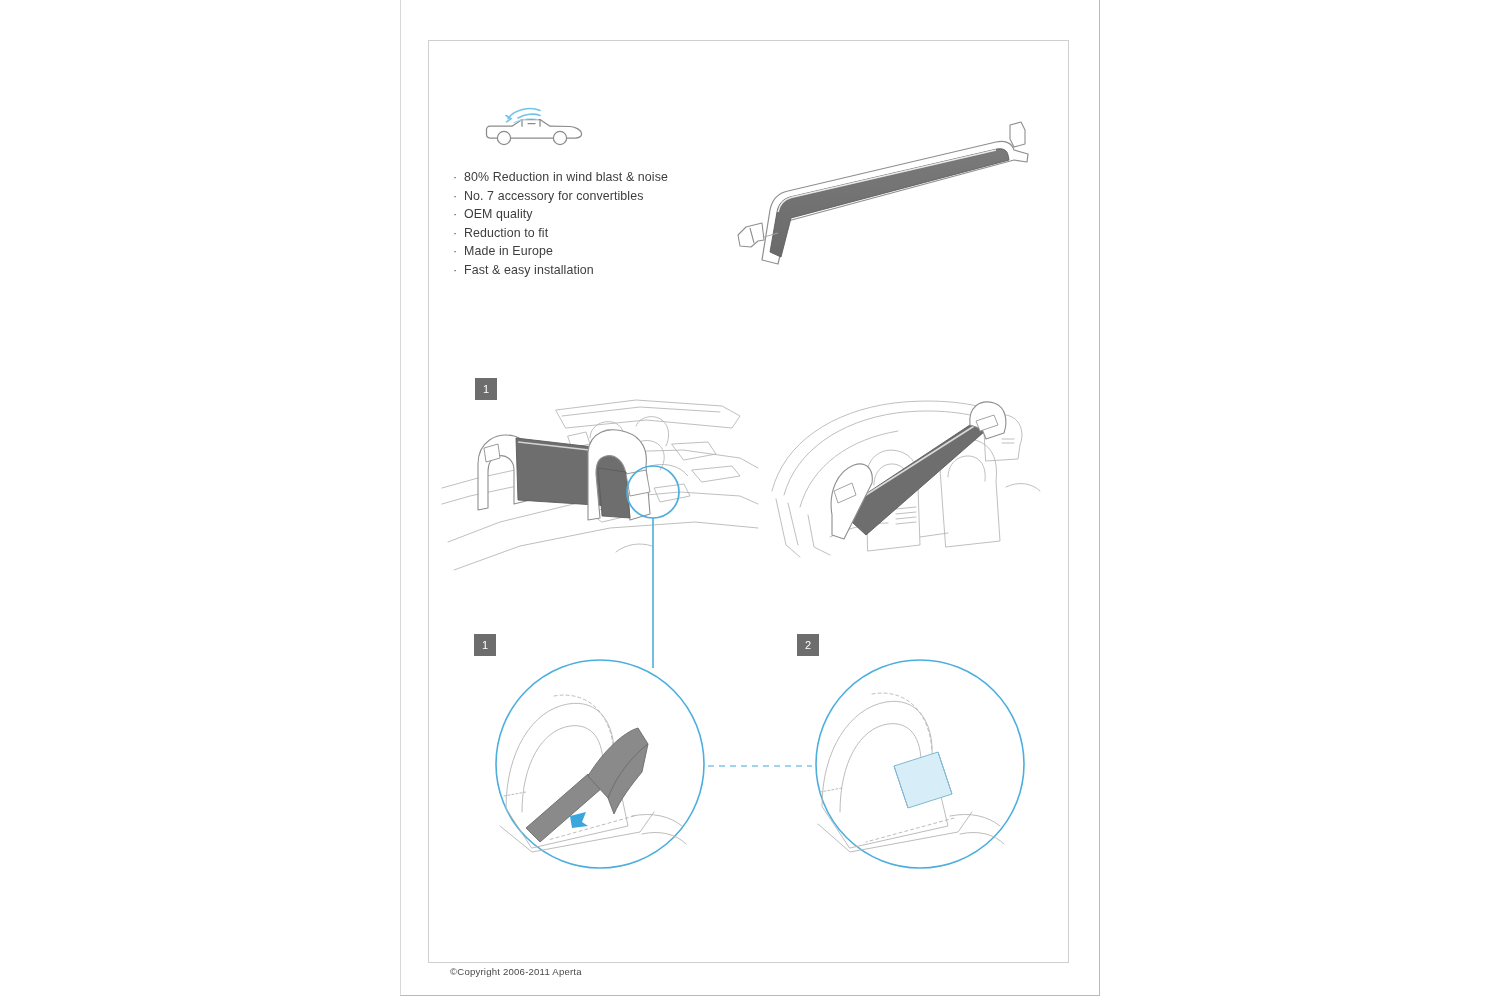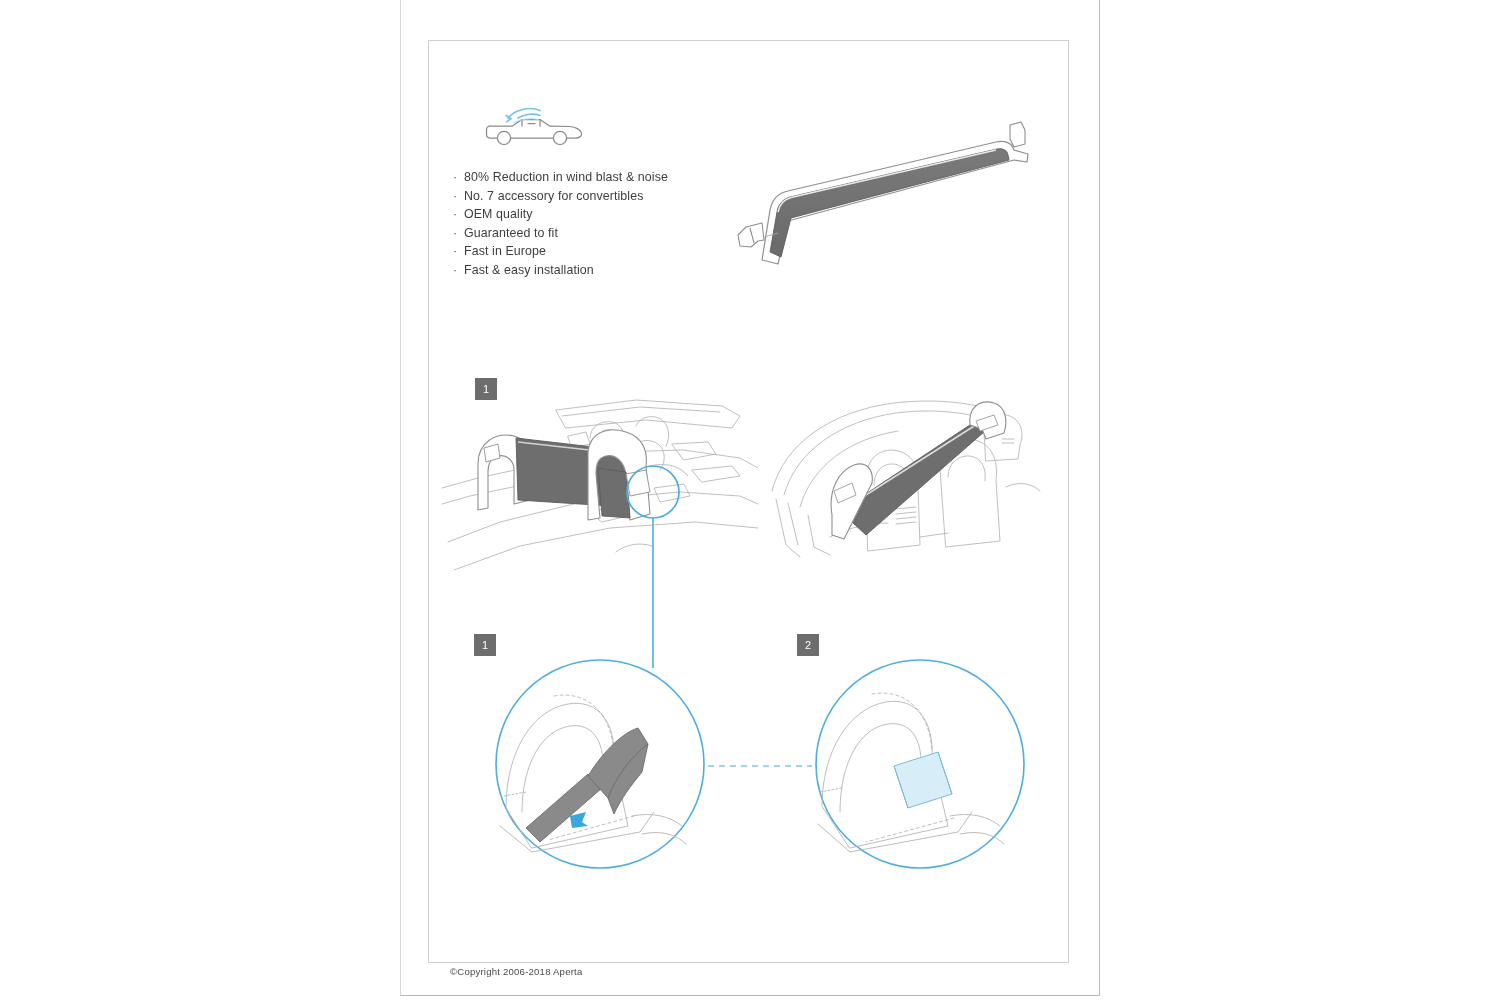--- a/index.html
+++ b/index.html
@@ -157,25 +157,25 @@
     <li>
       <span class="bullet-dot">·</span>
       <span>No. 7 accessory for convertibles</span>
     </li>
     <li>
       <span class="bullet-dot">·</span>
       <span>OEM quality</span>
     </li>
     <li>
       <span class="bullet-dot">·</span>
-      <span>Guaranteed to fit</span>
-    </li>
-    <li>
-      <span class="bullet-dot">·</span>
-      <span>Fast in Europe</span>
+      <span>Reduction to fit</span>
+    </li>
+    <li>
+      <span class="bullet-dot">·</span>
+      <span>Made in Europe</span>
     </li>
     <li>
       <span class="bullet-dot">·</span>
       <span>Fast &amp; easy installation</span>
     </li>
   </ul>
 
   <div class="product-hero">
     <svg width="330" height="180" viewBox="0 0 330 180">
       <defs>
@@ -374,15 +374,15 @@
 
   <svg id="connectors">
 
     <circle cx="653" cy="492" r="26" fill="none" stroke="#4CAEDE" stroke-width="1.7"></circle>
 
     <line x1="653" y1="518" x2="653" y2="668" stroke="#4CAEDE" stroke-width="1.6"></line>
 
     <line x1="708" y1="766" x2="812" y2="766" stroke="#7FC6E6" stroke-width="1.5" stroke-dasharray="6 5"></line>
   </svg>
 
-  <div class="footer-copyright">©Copyright 2006-2018 Aperta</div>
+  <div class="footer-copyright">©Copyright 2006-2011 Aperta</div>
 
 </div>
 
 </body></html>

